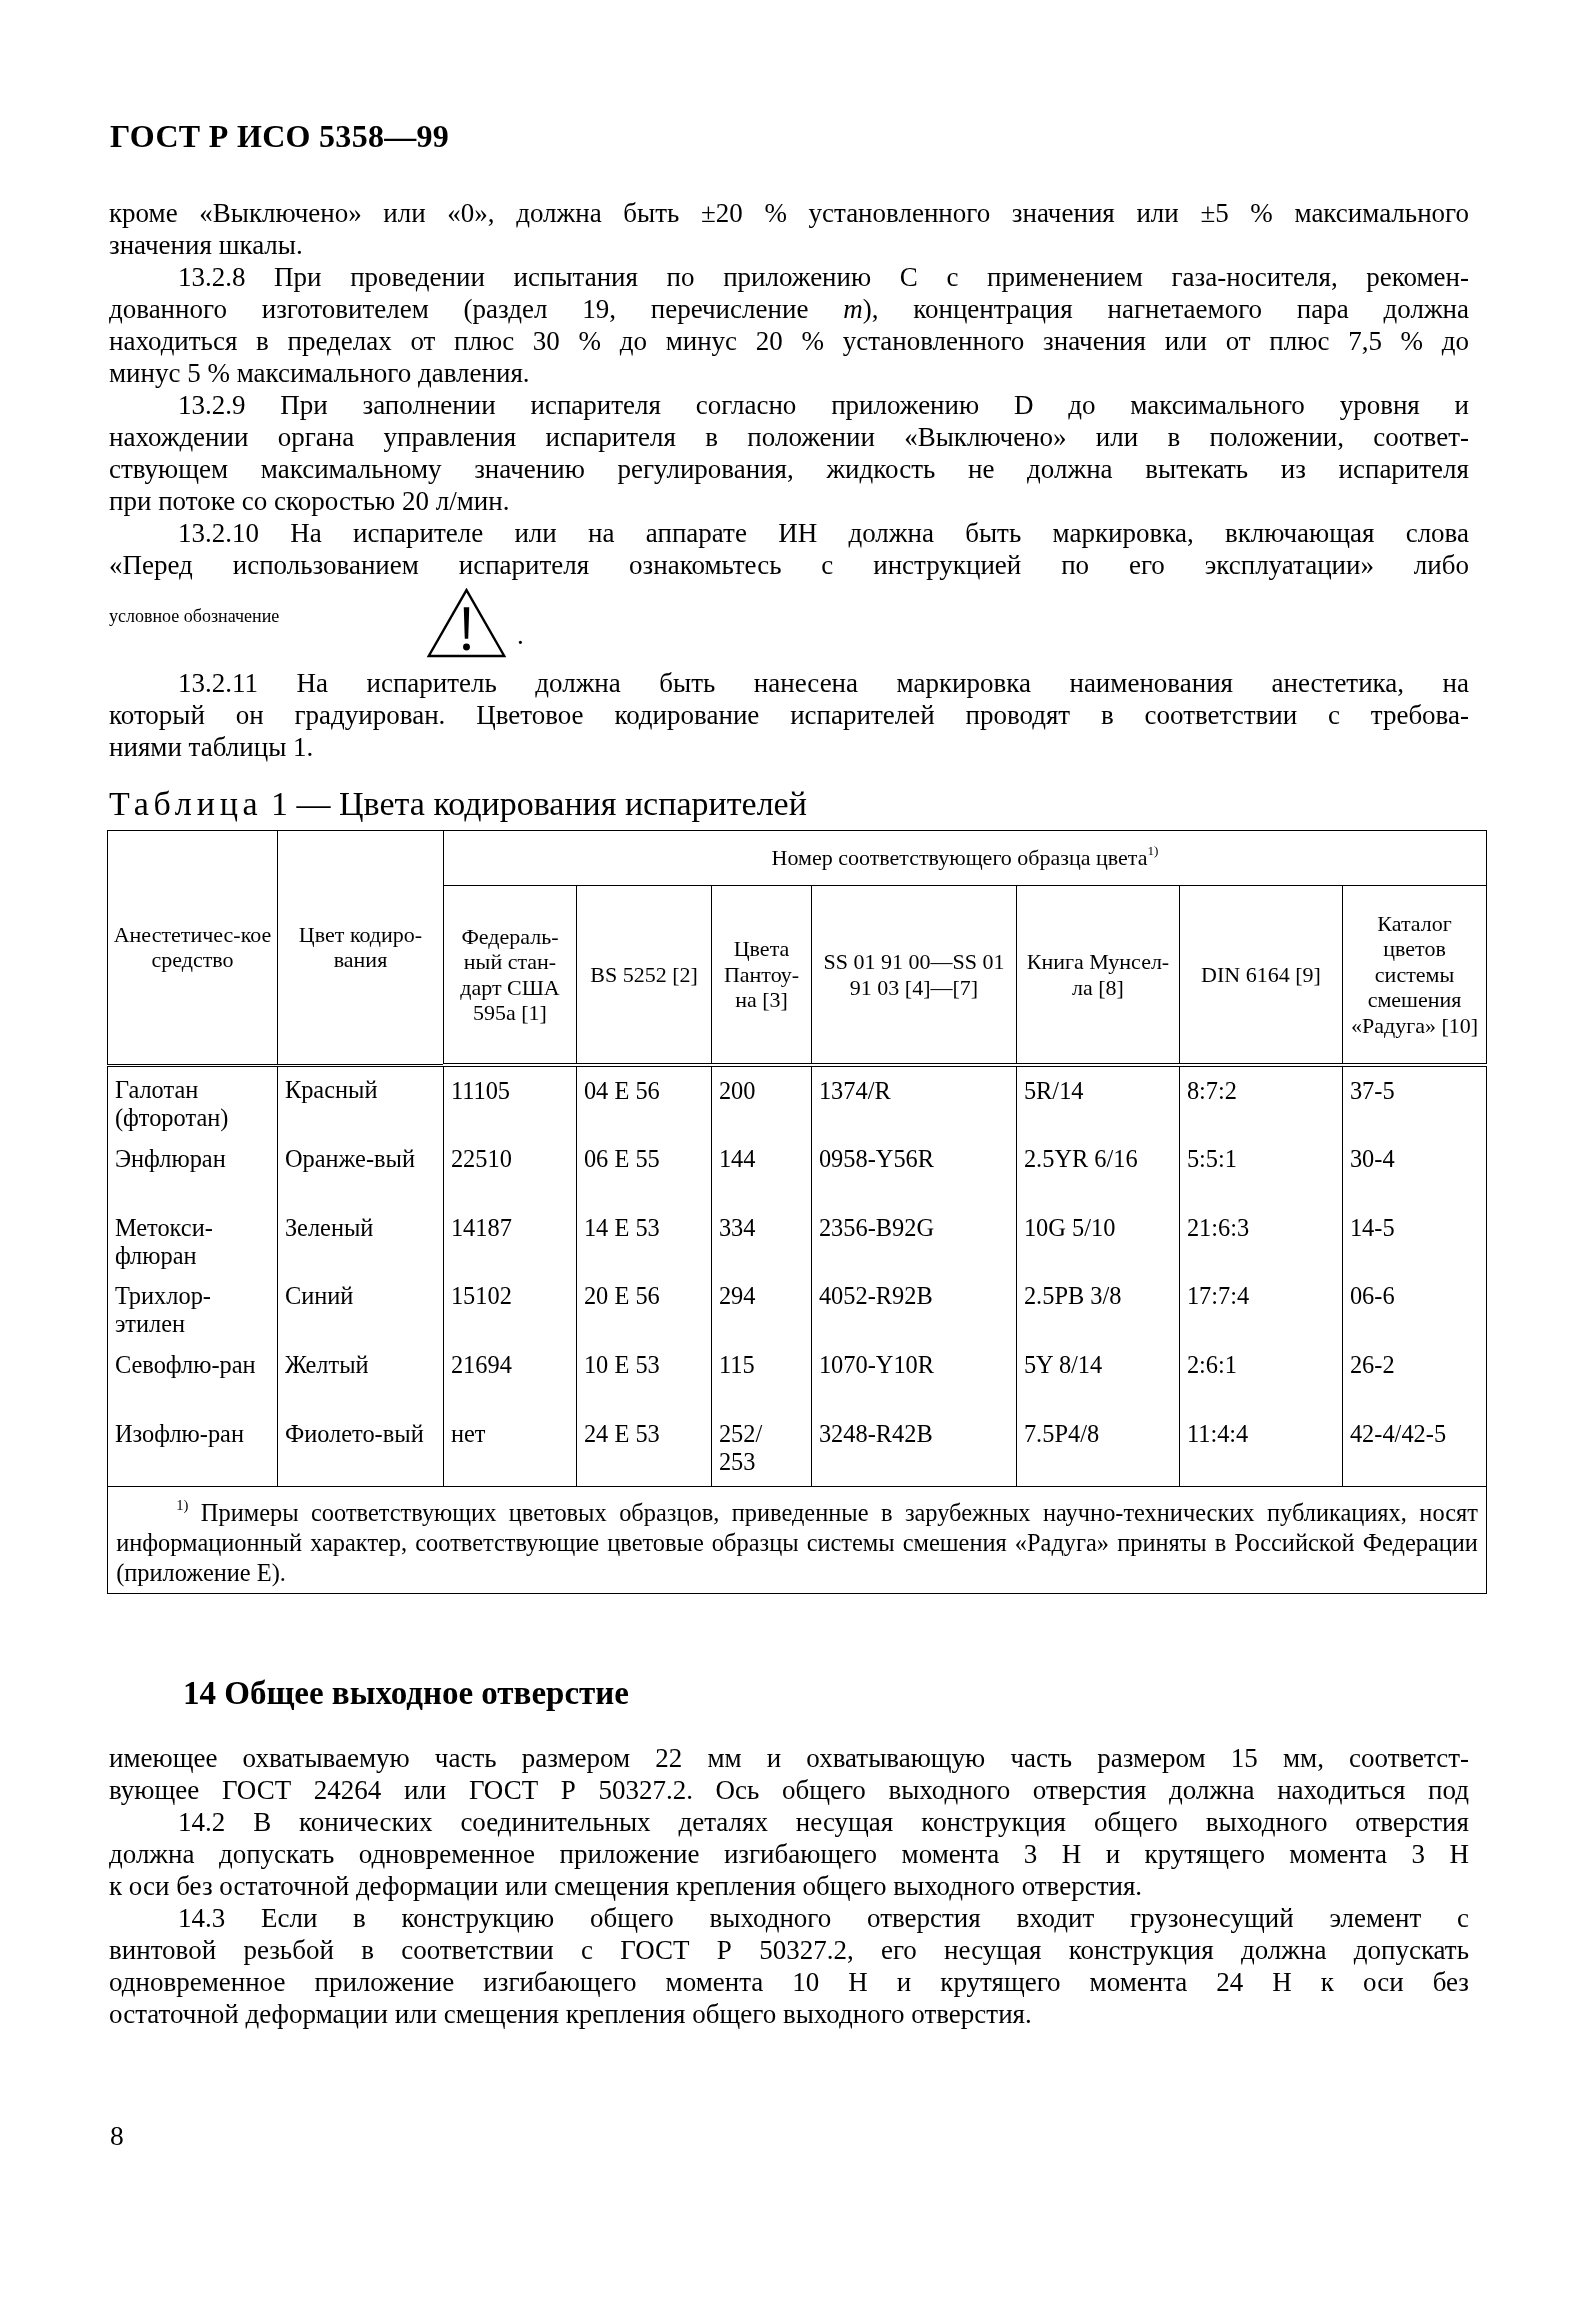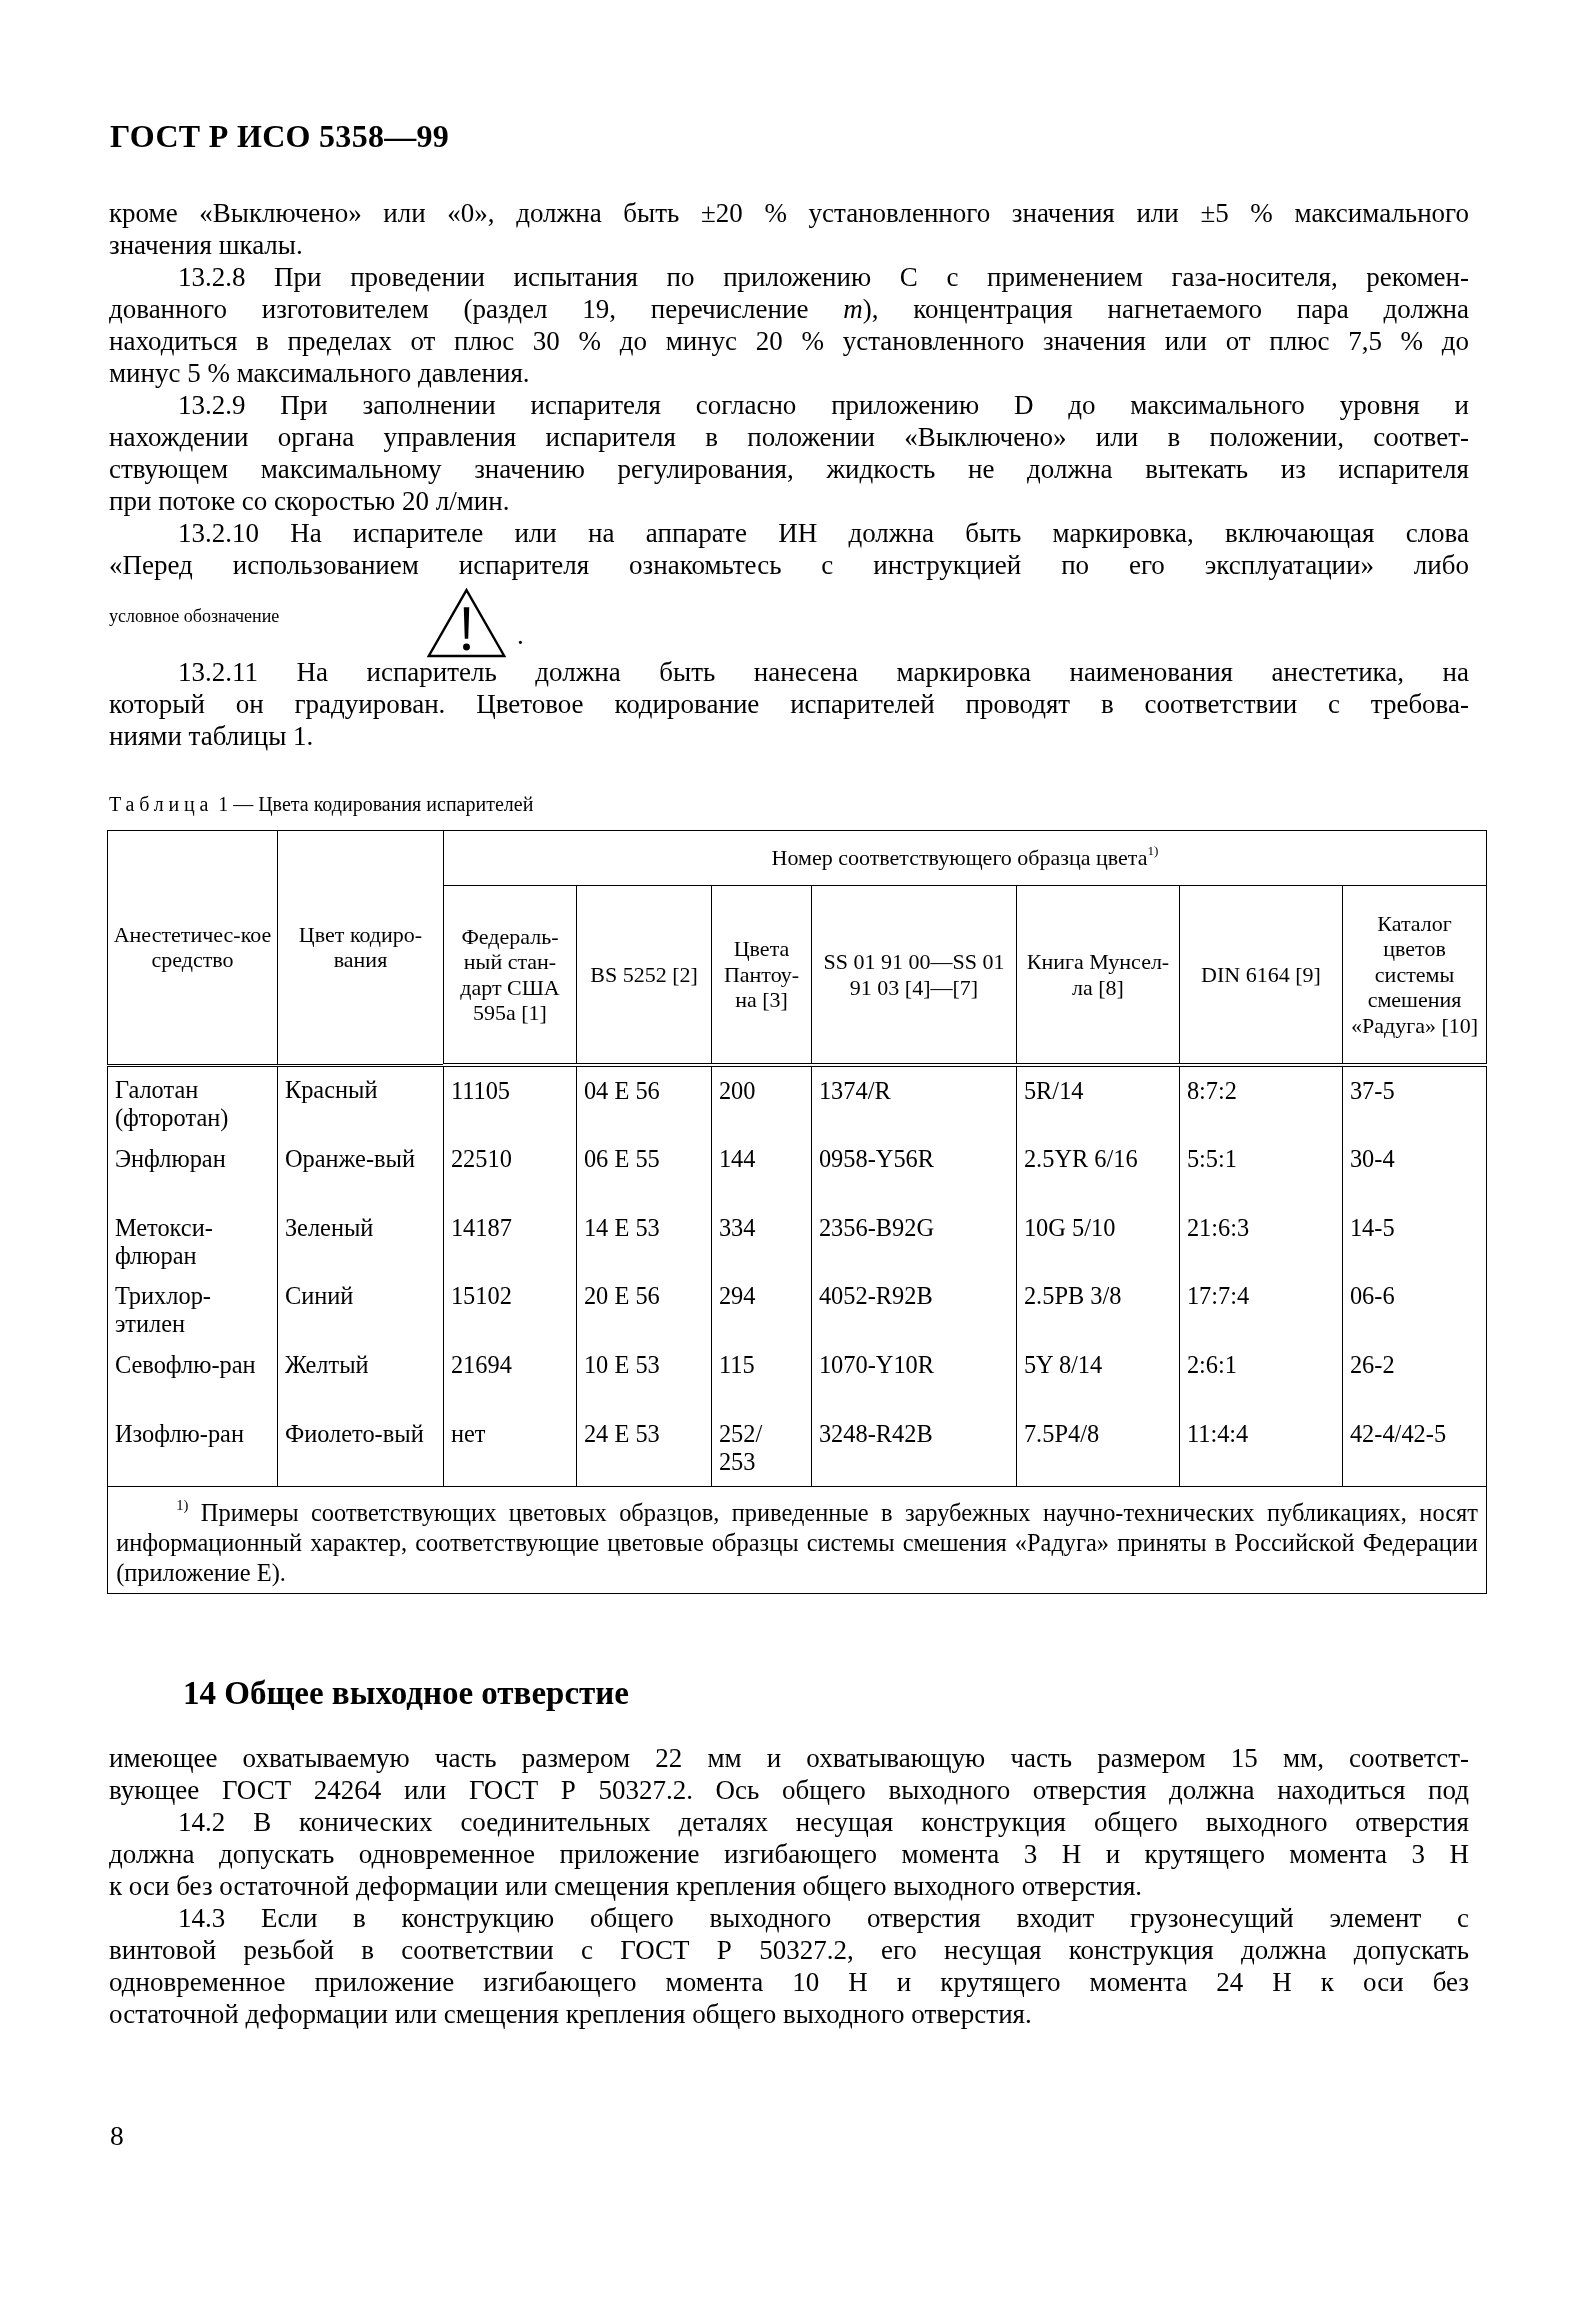--- a/index.html
+++ b/index.html
@@ -5,21 +5,21 @@
   html, body { margin: 0; padding: 0; background: #ffffff; }
   body { width: 1578px; height: 2319px; position: relative; overflow: hidden; color: #000; font-family: "Liberation Serif", "DejaVu Serif", serif; }
   .abs { position: absolute; }
   .doc-header { left: 110px; top: 118px; font-size: 32px; font-weight: bold; letter-spacing: 0.3px; }
   .para { position: absolute; left: 109px; width: 1360px; font-size: 27px; line-height: 32px; text-align: justify; }
   .para .ln { display: block; text-align: justify; text-align-last: justify; }
   .para .ln.last { text-align-last: left; }
   .warn-line { position: absolute; left: 109px; top: 600px; font-size: 18px; line-height: 32px; }
   .warn-icon { position: absolute; left: 426px; top: 588px; width: 81px; height: 70px; }
   .warn-dot { position: absolute; left: 517px; top: 619px; font-size: 27px; line-height: 32px; }
-  .table-caption { position: absolute; left: 109px; top: 789px; font-size: 20px; line-height: 30px; }
+  .table-caption { position: absolute; left: 109px; top: 789px; font-size: 34px; line-height: 30px; }
   .table-caption .spaced { letter-spacing: 4.8px; }
   table.colors { position: absolute; left: 107px; top: 830px; width: 1380px; border-collapse: collapse; font-size: 24.4px; line-height: 28px; table-layout: fixed; }
   table.colors td, table.colors th { border: 1.4px solid #000; padding: 0 6.9px; vertical-align: top; font-weight: normal; }
   table.colors thead th { text-align: center; vertical-align: middle; font-size: 22px; line-height: 25.4px; padding: 0 2.7px; }
   table.colors thead tr.r1 th.group { height: 54px; }
   table.colors thead tr.r2 th { height: 177px; }
   table.colors thead tr.r2 { border-bottom: 3.4px double #000; }
   table.colors thead tr.r2 th { border-bottom: 4.1px double #000; }
   table.colors tbody td { border-top: none; border-bottom: none; padding-top: 9.6px; height: 59px; }
   table.colors tbody tr:last-child td { border-bottom: 1.4px solid #000; height: 66px; }
@@ -55,21 +55,21 @@
 
 <div class="warn-line">условное обозначение</div>
 <svg class="warn-icon" viewBox="0 0 118 102">
   <polygon points="59,3 114,99 4,99" fill="none" stroke="#000" stroke-width="3.5"></polygon>
   <path d="M55,28 L63,28 L61.5,74 L56.5,74 Z" fill="#000"></path>
   <circle cx="59" cy="86" r="5" fill="#000"></circle>
 </svg>
 <div class="warn-dot">.</div>
 
 <div class="para" style="top:656px;">
-  <span class="ln" style="padding-left:69px;">13.2.11  На  испаритель  должна  быть  нанесена  маркировка  наименования  анестетика,  на</span>
+  <span class="ln" style="padding-left:69px;margin-top:11px;">13.2.11  На  испаритель  должна  быть  нанесена  маркировка  наименования  анестетика,  на</span>
   <span class="ln">который он градуирован. Цветовое кодирование испарителей проводят в соответствии с требова-</span>
   <span class="ln last">ниями таблицы 1.</span>
 </div>
 
 <div class="table-caption">
   <span class="spaced">Таблица</span>
   <span>1 — Цвета кодирования испарителей</span>
 </div>
 
 <table class="colors">

